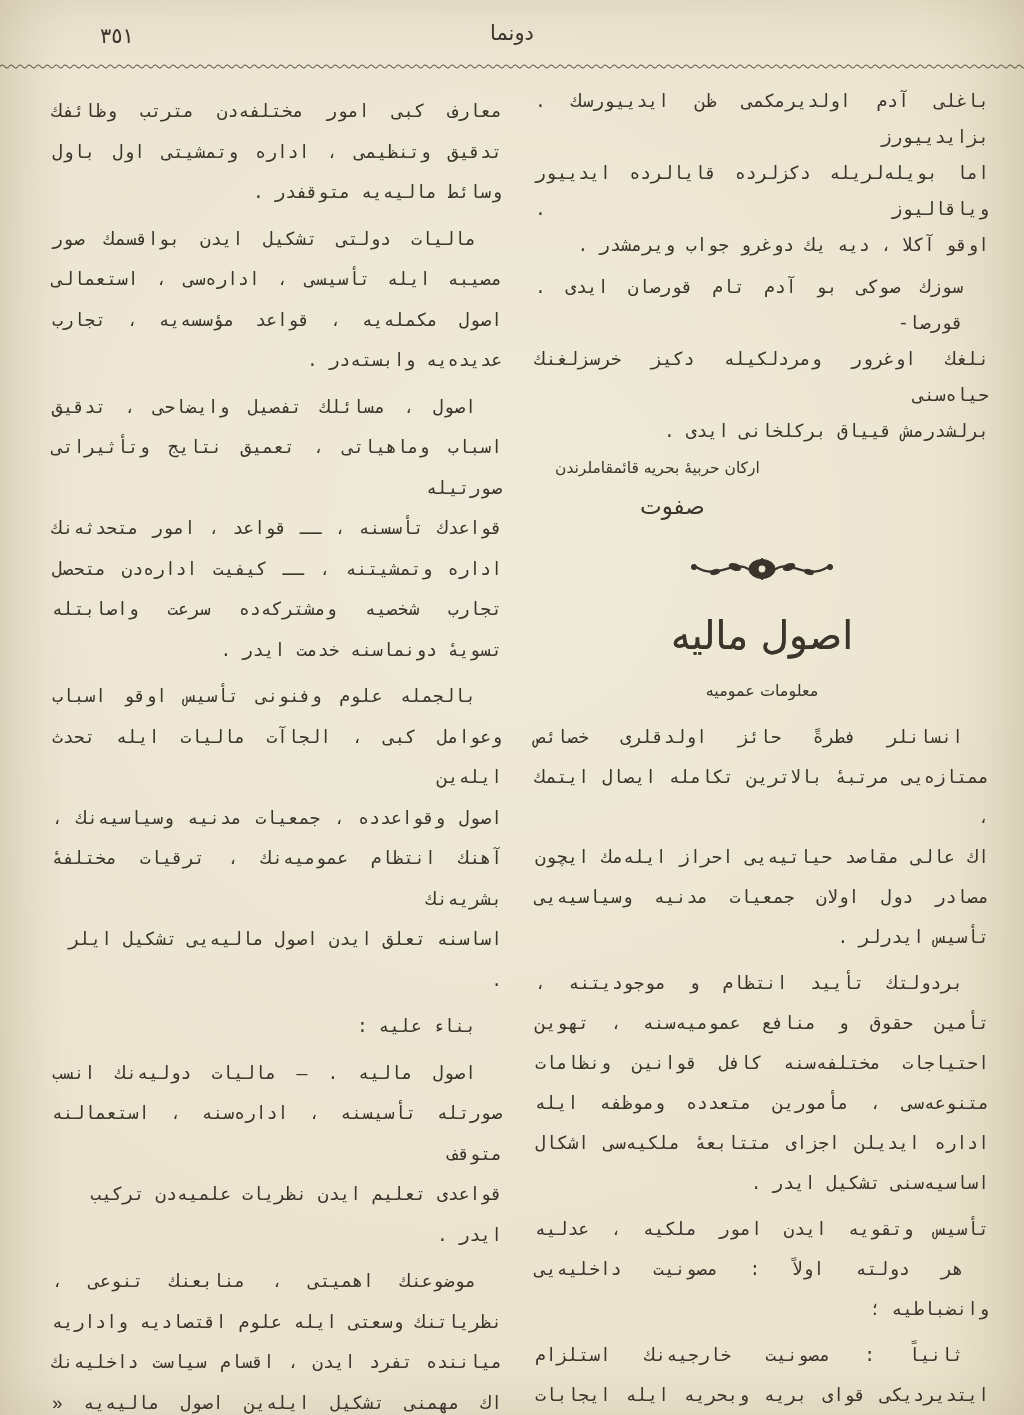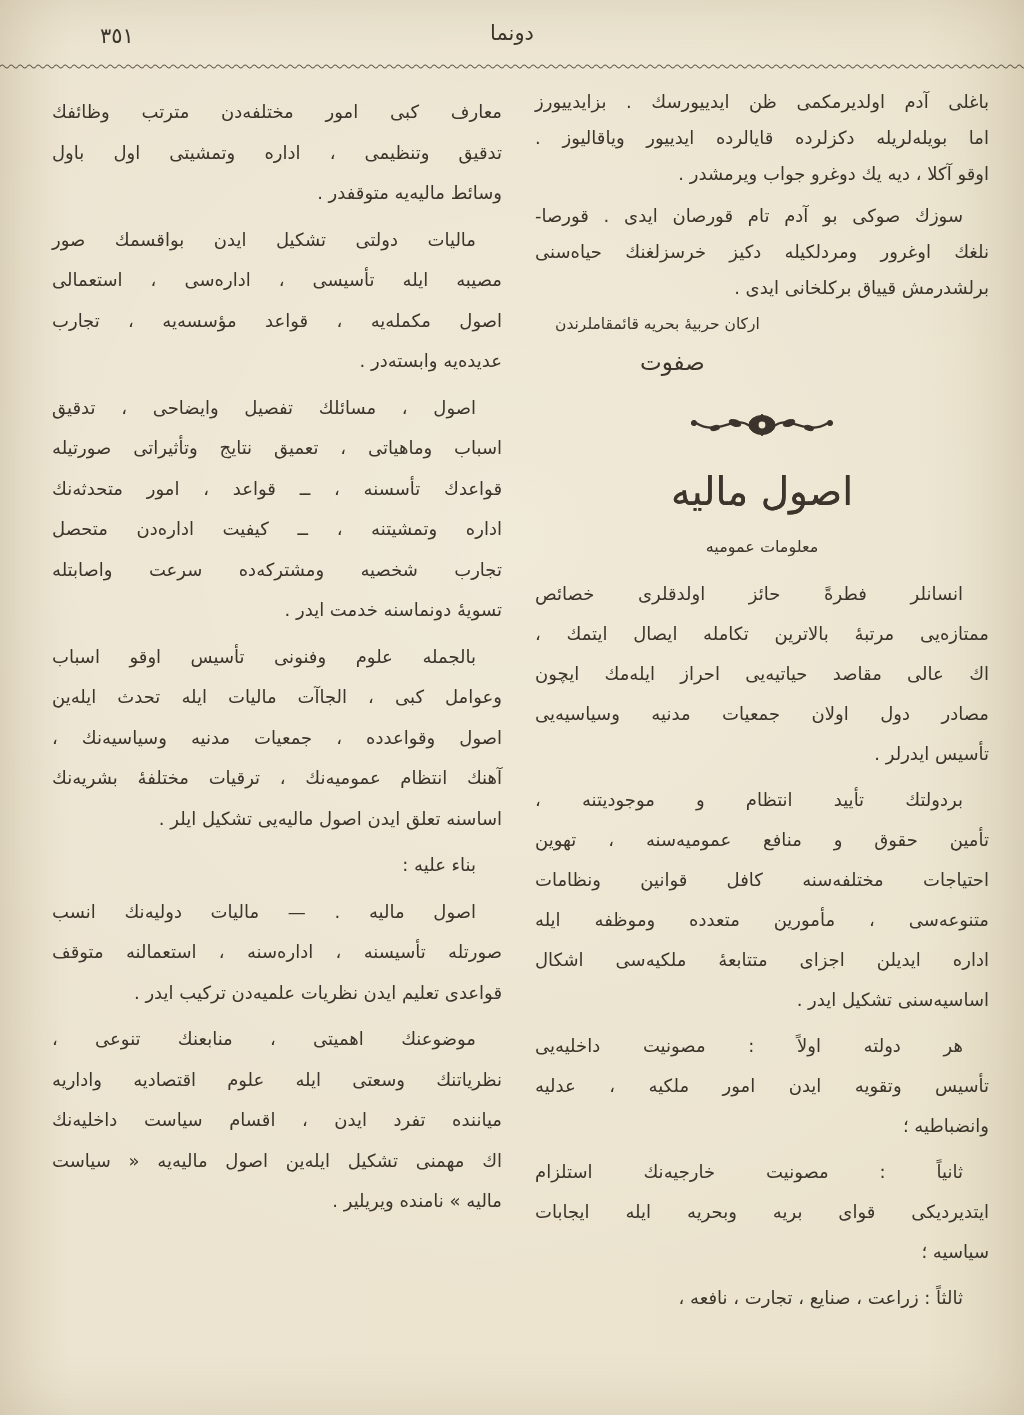--- a/index.html
+++ b/index.html
@@ -22,21 +22,21 @@
     font-size:21px;letter-spacing:2px;direction:ltr;
   }
   .journal-title{
     position:absolute;top:21px;left:0;right:0;
     text-align:center;font-size:21px;
   }
   .wavy{position:absolute;top:62px;left:0;}
   .col{position:absolute;top:84px;font-size:18px;}
   .col-left{left:52px;width:450px;padding-top:8px;}
   .col-right{right:35px;width:454px;}
-  .para{margin:0 0 6px;}
+  .para{margin:0 0 6px;font-family:Liberation Mono, monospace;}
   .line{line-height:40px;}
   .col-left .line{line-height:40.5px;}
   .continuation .line{line-height:36px;}
   .just{text-align:justify;text-align-last:justify;}
   .last{text-align:start;text-align-last:start;}
   .first{padding-right:26px;}
   .attribution{
     margin-top:4px;font-size:15.5px;
     text-align:left;padding-left:20px;line-height:24px;
   }
@@ -120,22 +120,22 @@
         </div>
         <div class="para">
           <div class="line just first">بردولتك تأييد انتظام و موجوديتنه ،</div>
           <div class="line just">تأمين حقوق و منافع عموميه‌سنه ، تهوين</div>
           <div class="line just">احتياجات مختلفه‌سنه كافل قوانين ونظامات</div>
           <div class="line just">متنوعه‌سى ، مأمورين متعدده وموظفه ايله</div>
           <div class="line just">اداره ايديلن اجزاى متتابعهٔ ملكيه‌سى اشكال</div>
           <div class="line last">اساسيه‌سنى تشكيل ايدر .</div>
         </div>
         <div class="para">
+          <div class="line just">تأسيس وتقويه ايدن امور ملكيه ، عدليه</div>
           <div class="line just first">هر دولته اولاً : مصونيت داخليه‌يى</div>
-          <div class="line just">تأسيس وتقويه ايدن امور ملكيه ، عدليه</div>
           <div class="line last">وانضباطيه ؛</div>
         </div>
         <div class="para">
           <div class="line just first">ثانياً : مصونيت خارجيه‌نك استلزام</div>
           <div class="line just">ايتديرديكى قواى بريه وبحريه ايله ايجابات</div>
           <div class="line last">سياسيه ؛</div>
         </div>
         <div class="para">
           <div class="line last first">ثالثاً : زراعت ، صنايع ، تجارت ، نافعه ،</div>
         </div>

